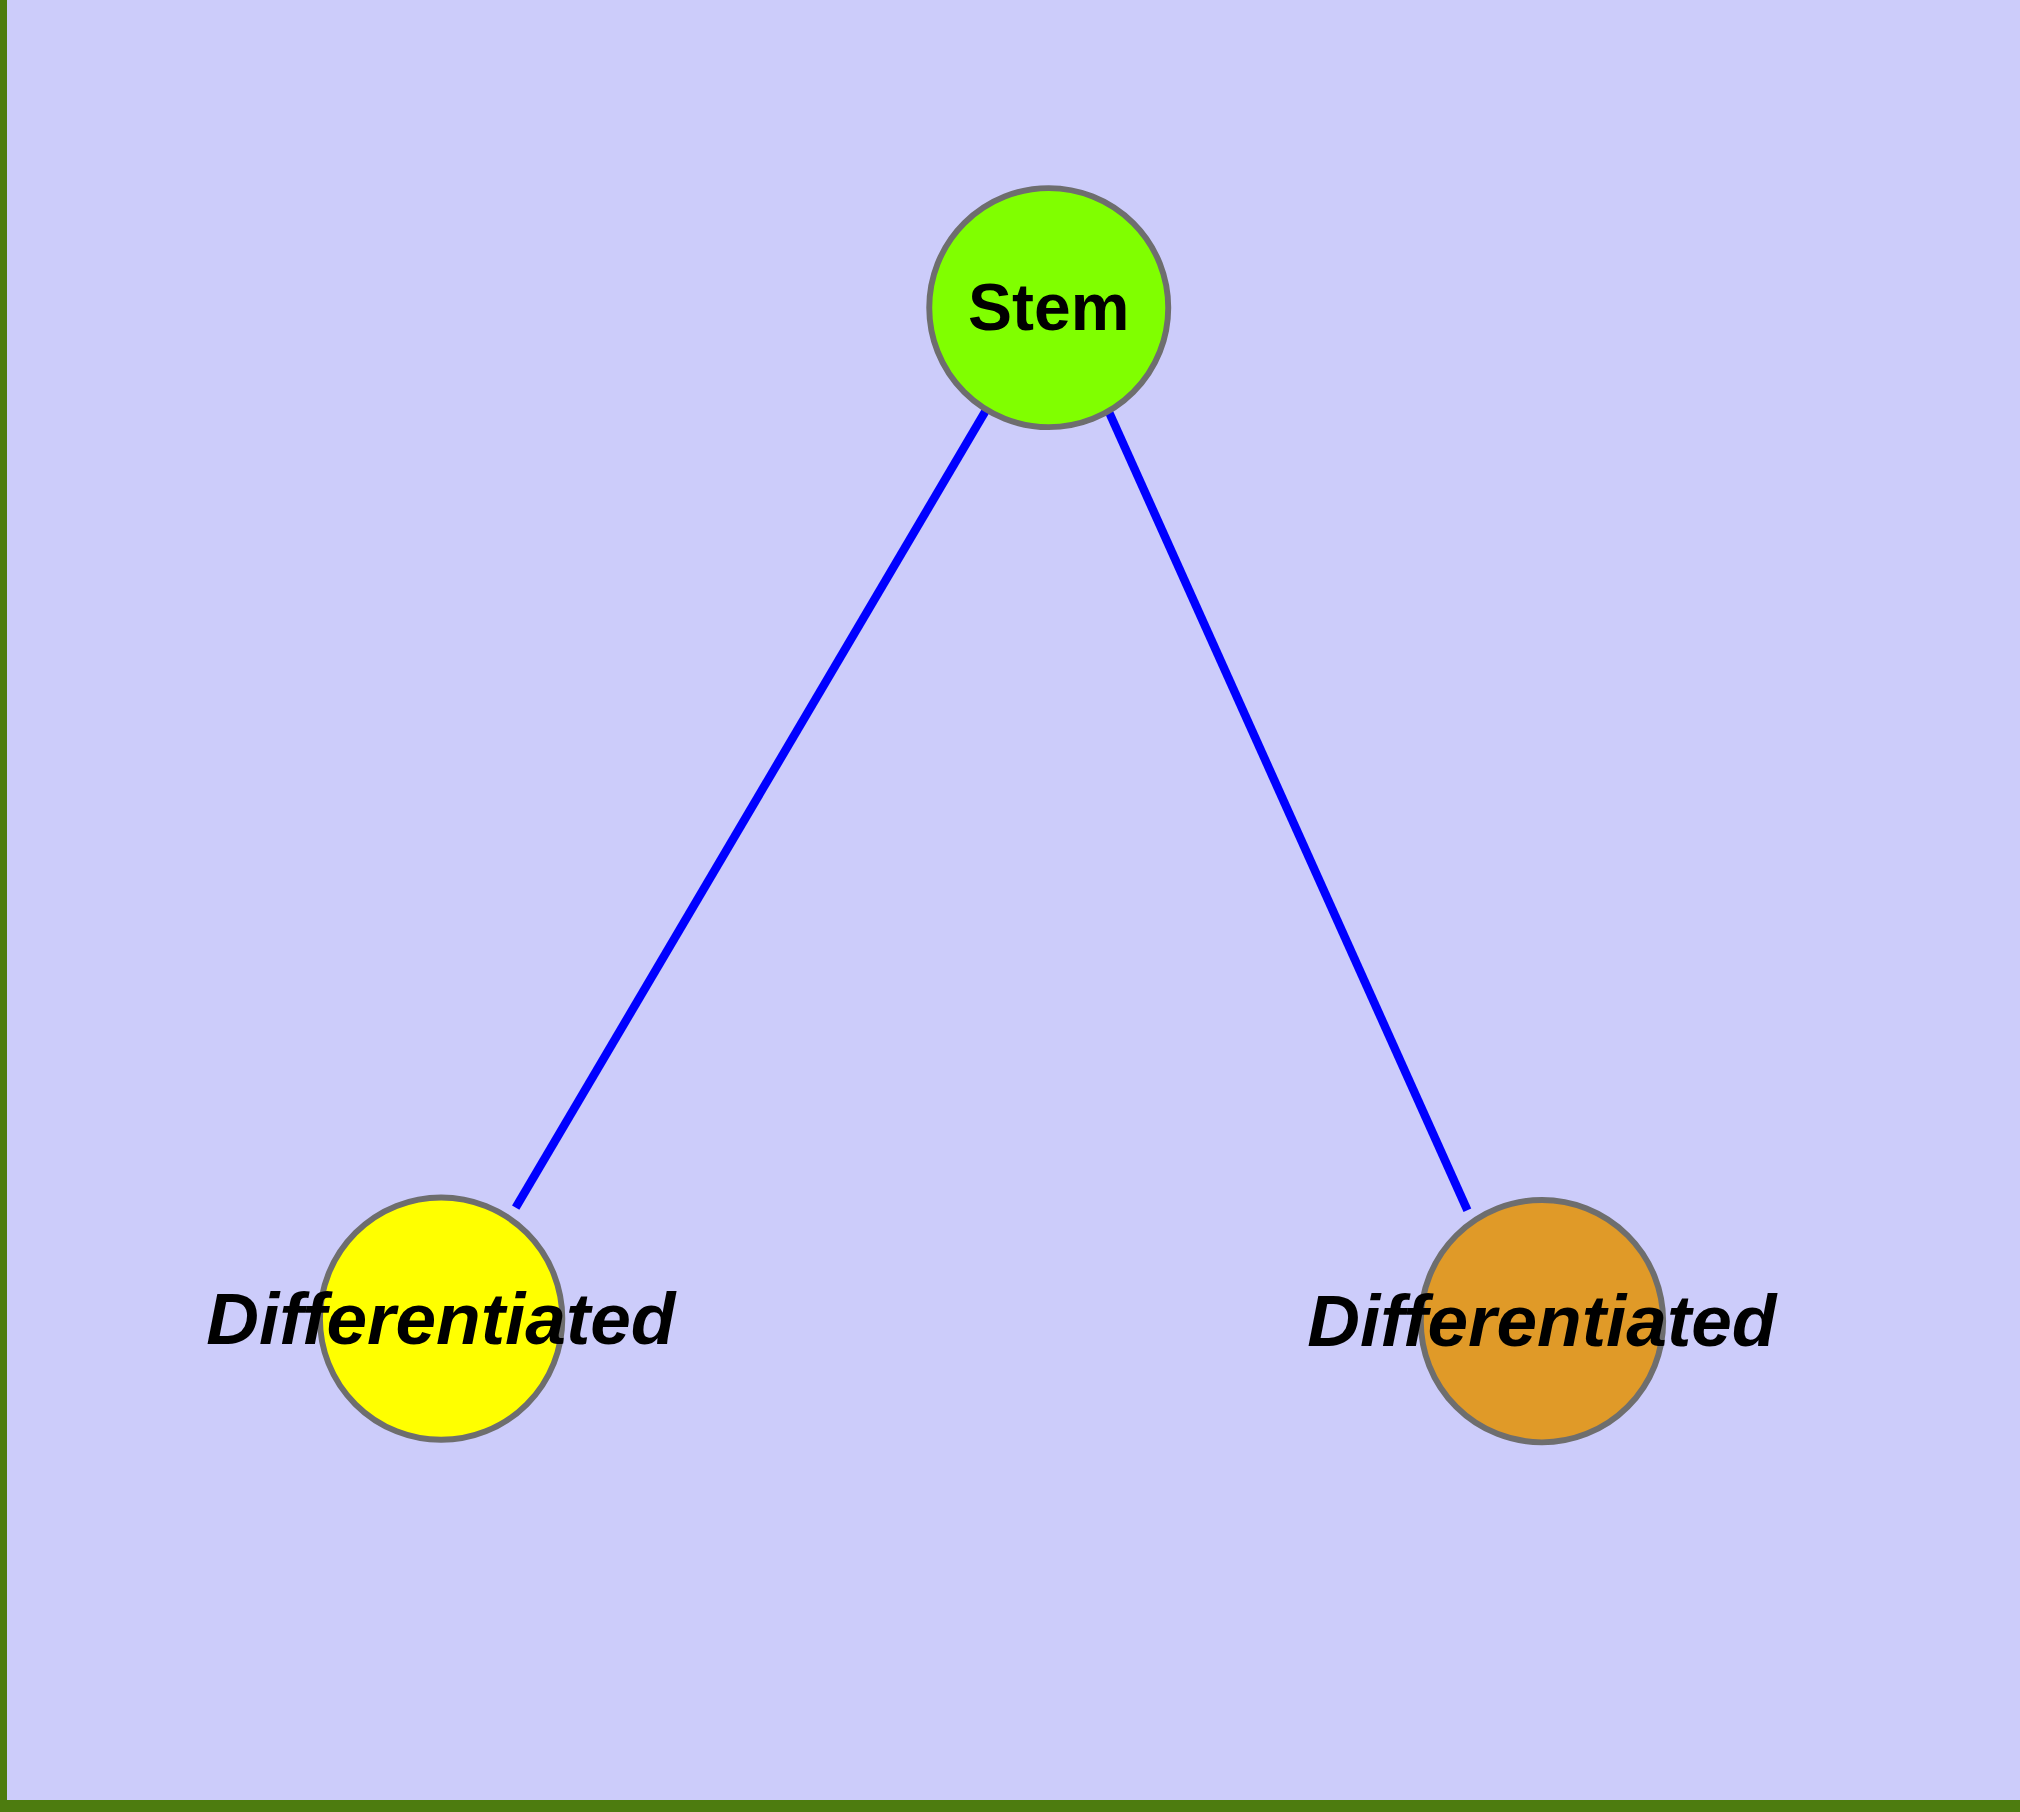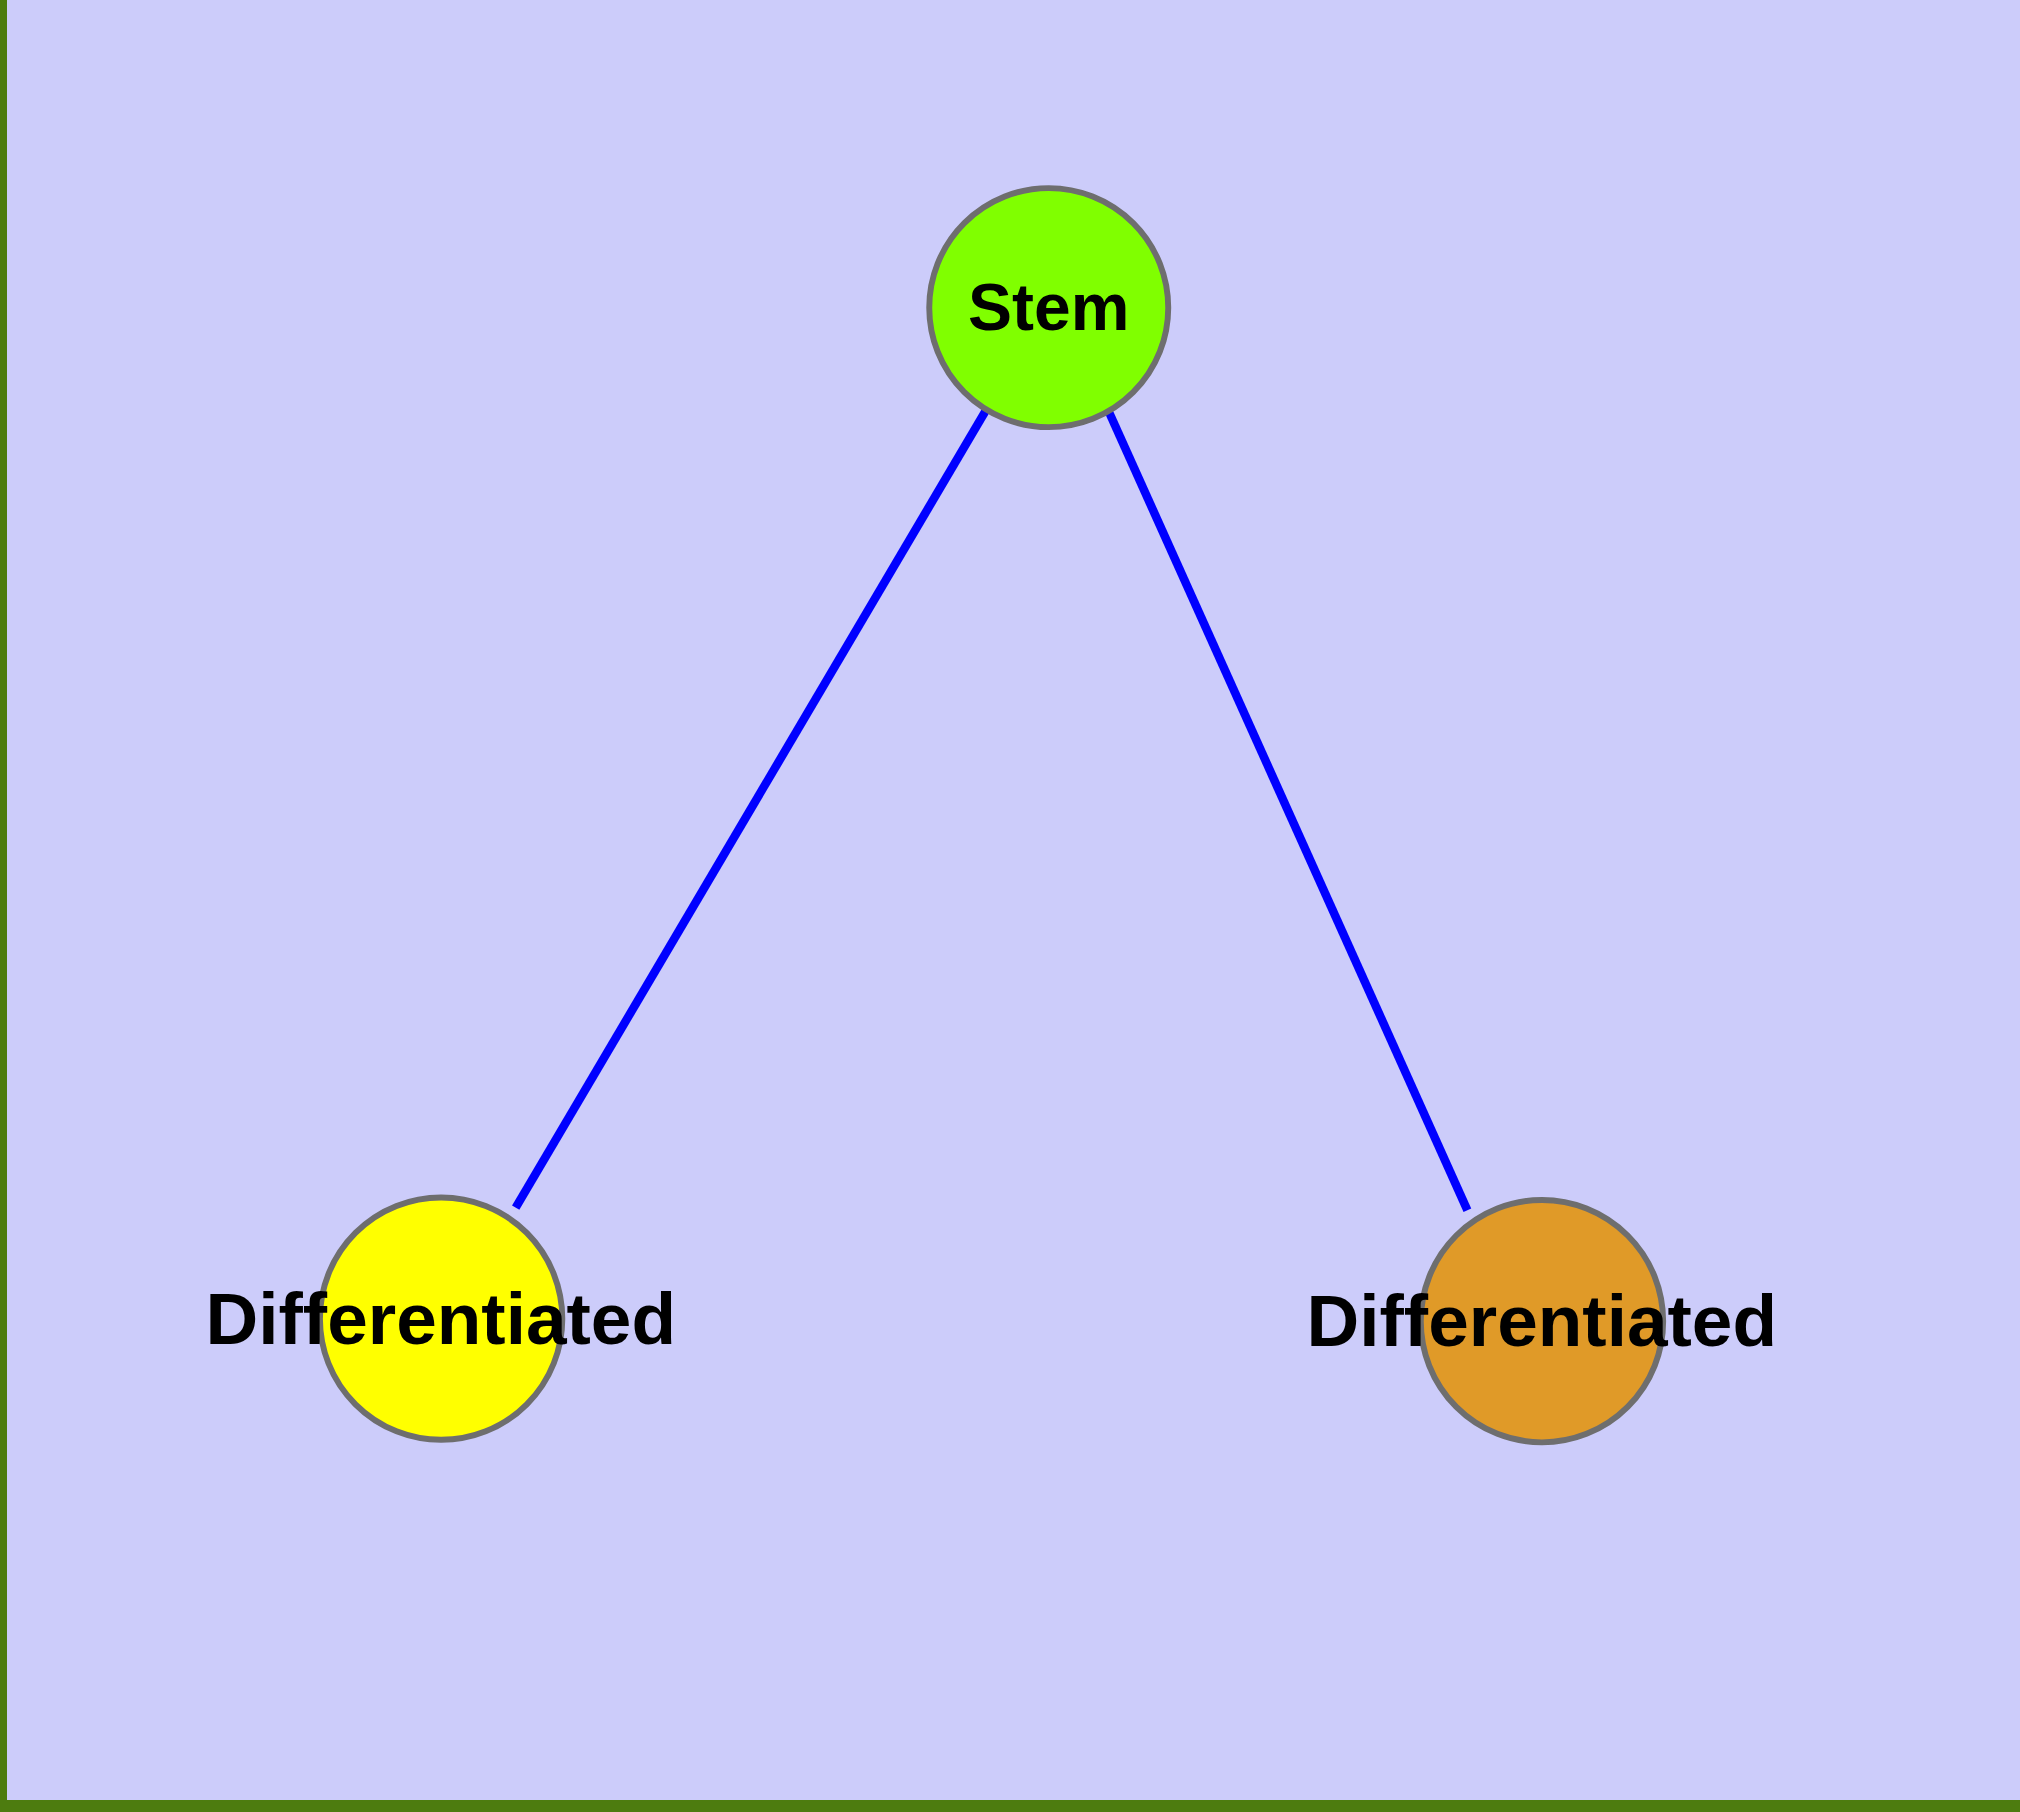--- a/index.html
+++ b/index.html
@@ -46,20 +46,21 @@
     line-height: 1.03;
     white-space: nowrap;
     pointer-events: none;
     transform: translate(-50%, -50%);
   }
   .label-stem {
     font-size: 66px;
   }
   .label-leaf {
     font-size: 73px;
+    font-style: italic;
   }
 </style>
 </head>
 <body>
 
 <div id="canvas" style="background: #4d7c0f;">
   <div id="plot-area" style="background: rgb(204, 204, 250);">
 
     <svg id="graph-svg" viewBox="0 0 2376 2124" xmlns="http://www.w3.org/2000/svg">
       <g id="edges-layer">

